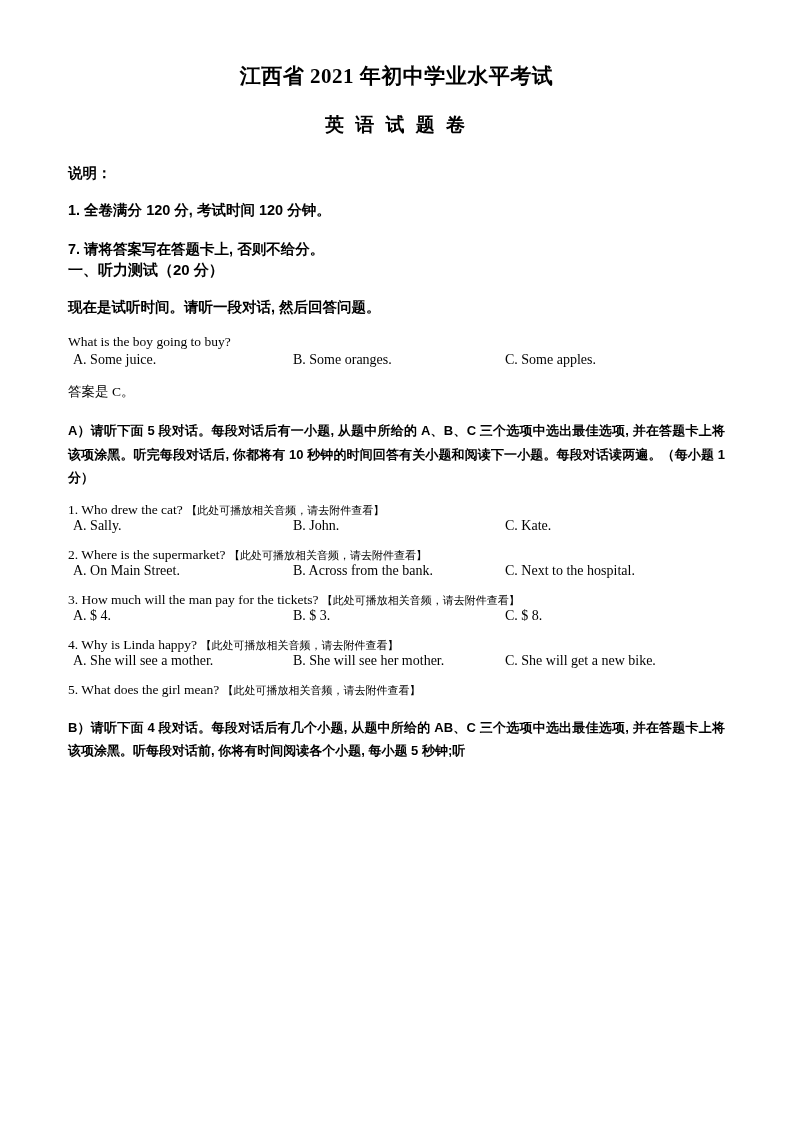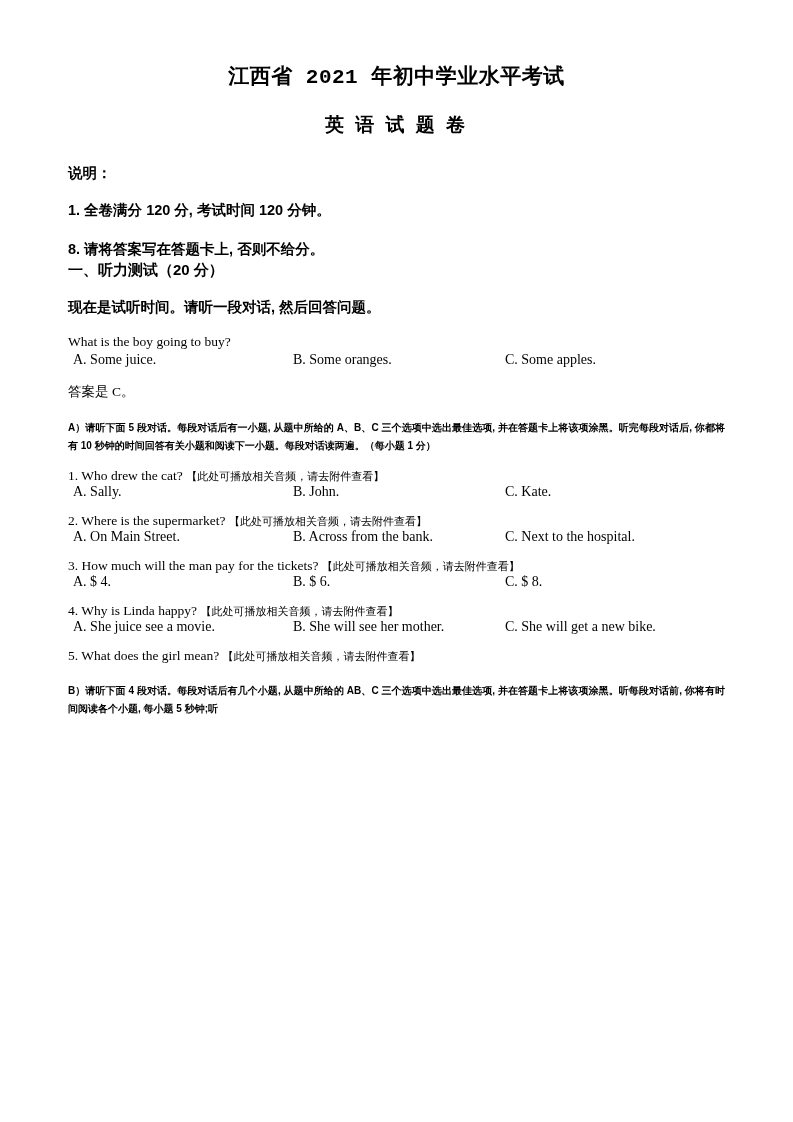--- a/index.html
+++ b/index.html
@@ -17,21 +17,21 @@
   }
   .page {
     position: relative;
     width: 793px;
     height: 1122px;
     box-sizing: border-box;
     padding: 0 68px;
   }
   .title-main {
     text-align: center;
-    font-family: Liberation Mono, monospace;
+    font-family: Liberation Serif, serif;
     font-weight: bold;
     font-size: 21px;
     letter-spacing: 0.5px;
     margin-top: 62px;
     margin-bottom: 13px;
   }
   .title-sub {
     text-align: center;
     font-family: "Liberation Sans", sans-serif;
     font-weight: bold;
@@ -60,21 +60,21 @@
   }
   .plain {
     font-family: "Liberation Serif", serif;
     font-size: 13.5px;
     margin-top: 14px;
     line-height: 1.45;
   }
   .para-bold {
     font-family: "Liberation Sans", sans-serif;
     font-weight: bold;
-    font-size: 10px;
+    font-size: 13px;
     line-height: 1.78;
     margin-top: 18px;
     text-align: justify;
   }
   .q-line {
     font-family: "Liberation Serif", serif;
     font-size: 13.5px;
     margin-top: 13px;
   }
   .audio-note {
@@ -98,21 +98,21 @@
 </head>
 <body>
 
 <div class="page">
 
   <div class="title-main">江西省 2021 年初中学业水平考试</div>
   <div class="title-sub">英 语 试 题 卷</div>
 
   <div class="note-label">说明：</div>
   <div class="bold-line">1. 全卷满分 120 分, 考试时间 120 分钟。</div>
-  <div class="bold-line">8. 请将答案写在答题卡上, 否则不给分。</div>
+  <div class="bold-line">7. 请将答案写在答题卡上, 否则不给分。</div>
 
   <div class="section-head">一、听力测试（20 分）</div>
   <div class="bold-line">现在是试听时间。请听一段对话, 然后回答问题。</div>
 
   <div class="plain">What is the boy going to buy?</div>
 
   <div class="choices">
     <span class="choice c1">A. Some juice.</span>
     <span class="choice c2">B. Some oranges.</span>
     <span class="choice c3">C. Some apples.</span>
@@ -144,31 +144,31 @@
     <span class="choice c3">C. Next to the hospital.</span>
   </div>
 
   <div class="q-line">
     <span>3.</span>
     <span>How much will the man pay for the tickets?</span>
     <span class="audio-note">【此处可播放相关音频，请去附件查看】</span>
   </div>
   <div class="choices">
     <span class="choice c1">A. $ 4.</span>
-    <span class="choice c2">B. $ 6.</span>
+    <span class="choice c2">B. $ 3.</span>
     <span class="choice c3">C. $ 8.</span>
   </div>
 
   <div class="q-line">
     <span>4.</span>
     <span>Why is Linda happy?</span>
     <span class="audio-note">【此处可播放相关音频，请去附件查看】</span>
   </div>
   <div class="choices">
-    <span class="choice c1">A. She juice see a movie.</span>
+    <span class="choice c1">A. She will see a mother.</span>
     <span class="choice c2">B. She will see her mother.</span>
     <span class="choice c3">C. She will get a new bike.</span>
   </div>
 
   <div class="q-line">
     <span>5.</span>
     <span>What does the girl mean?</span>
     <span class="audio-note">【此处可播放相关音频，请去附件查看】</span>
   </div>
 

